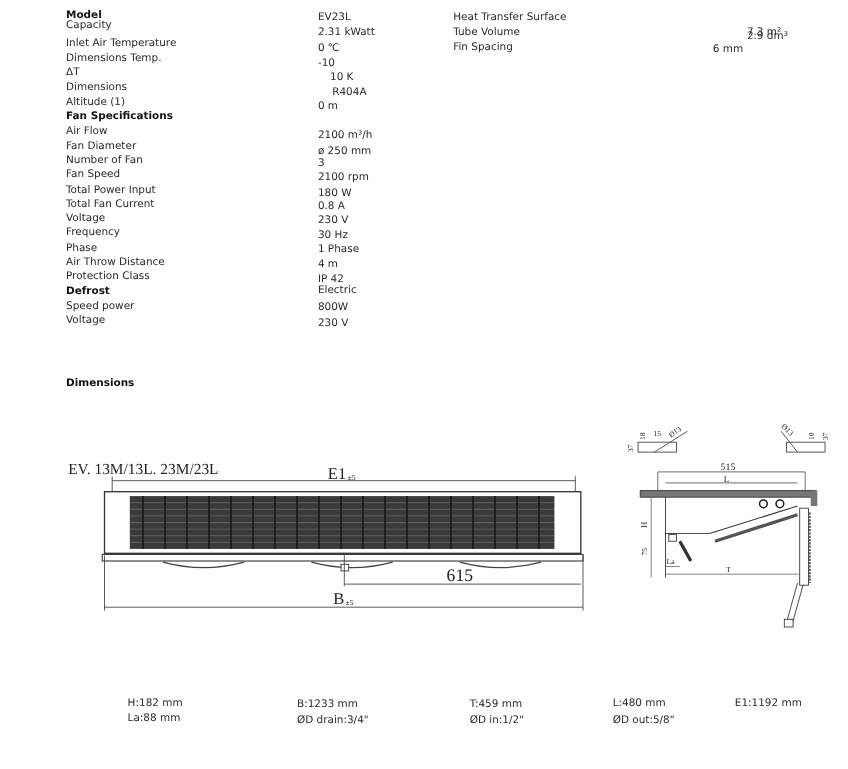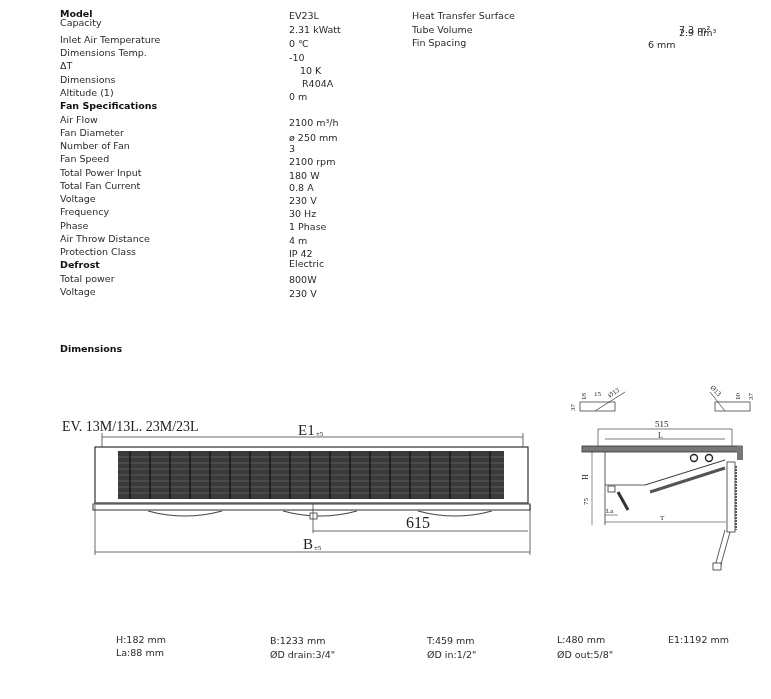--- a/index.html
+++ b/index.html
@@ -68,21 +68,21 @@
 
   <div class="t" style="left:60px;top:233px">Air Throw Distance</div>
   <div class="t" style="left:289px;top:235px">4 m</div>
 
   <div class="t" style="left:60px;top:246px">Protection Class</div>
   <div class="t" style="left:289px;top:248px">IP 42</div>
 
   <div class="t b" style="left:60px;top:259px">Defrost</div>
   <div class="t" style="left:289px;top:258px">Electric</div>
 
-  <div class="t" style="left:60px;top:273px">Total power</div>
+  <div class="t" style="left:60px;top:273px">Speed power</div>
   <div class="t" style="left:289px;top:274px">800W</div>
 
   <div class="t" style="left:60px;top:286px">Voltage</div>
   <div class="t" style="left:289px;top:288px">230 V</div>
 
   <div class="t" style="left:412px;top:10px">Heat Transfer Surface</div>
   <div class="t" style="left:679px;top:24px">7.3 m²</div>
   <div class="t" style="left:412px;top:24px">Tube Volume</div>
   <div class="t" style="left:679px;top:27px">2.9 dm³</div>
   <div class="t" style="left:412px;top:37px">Fin Spacing</div>

